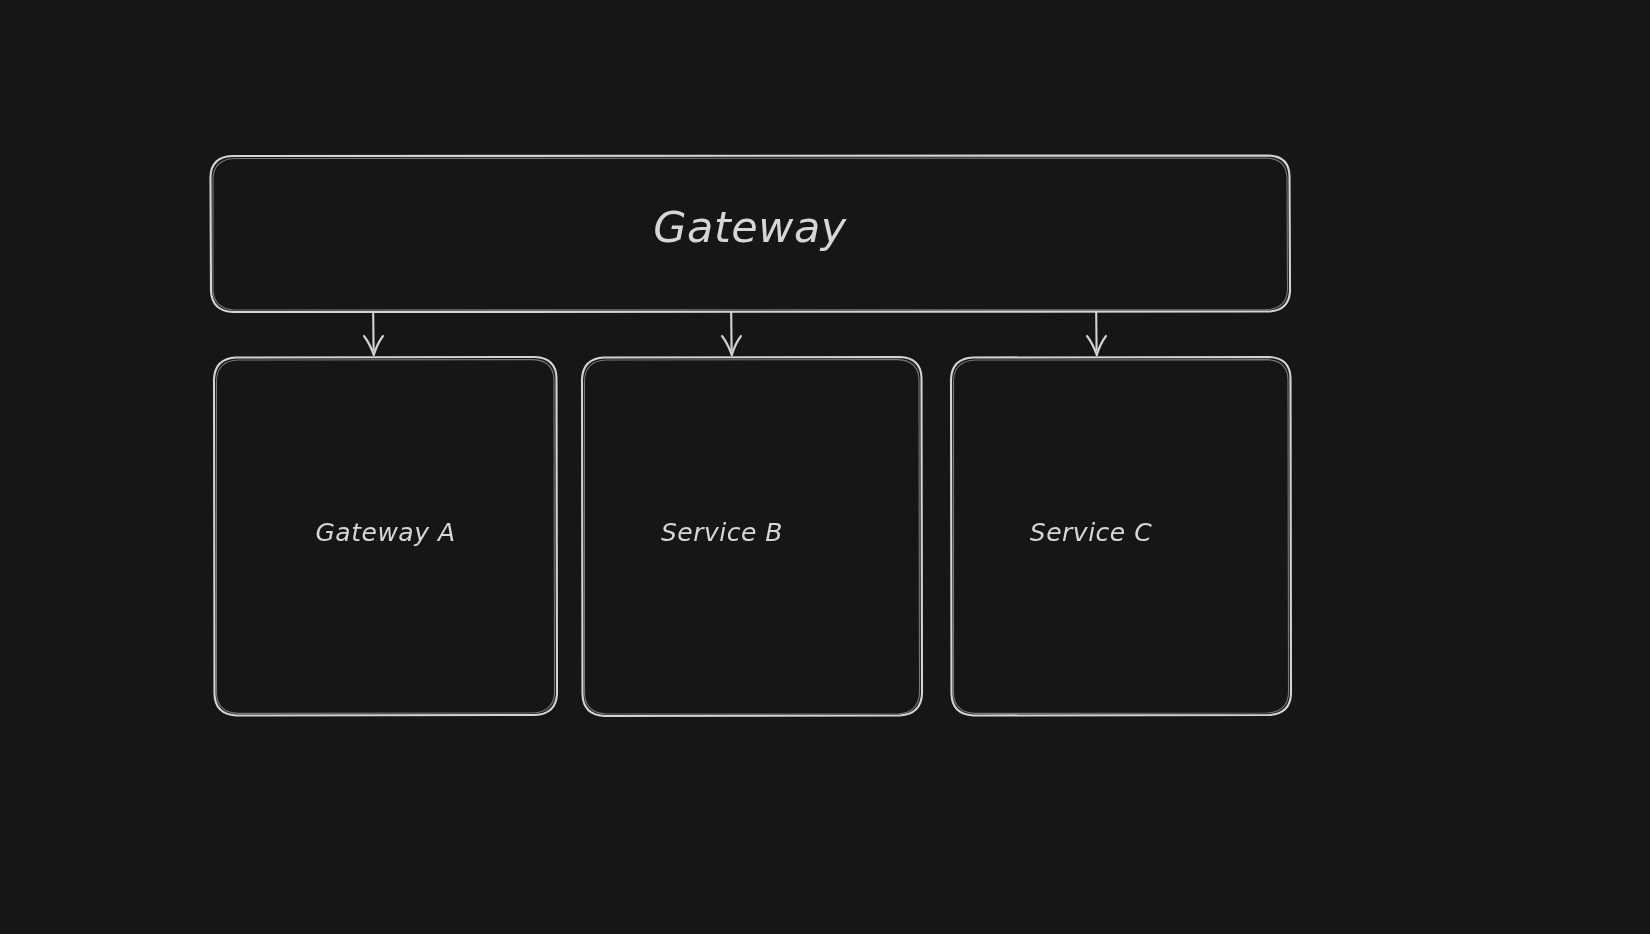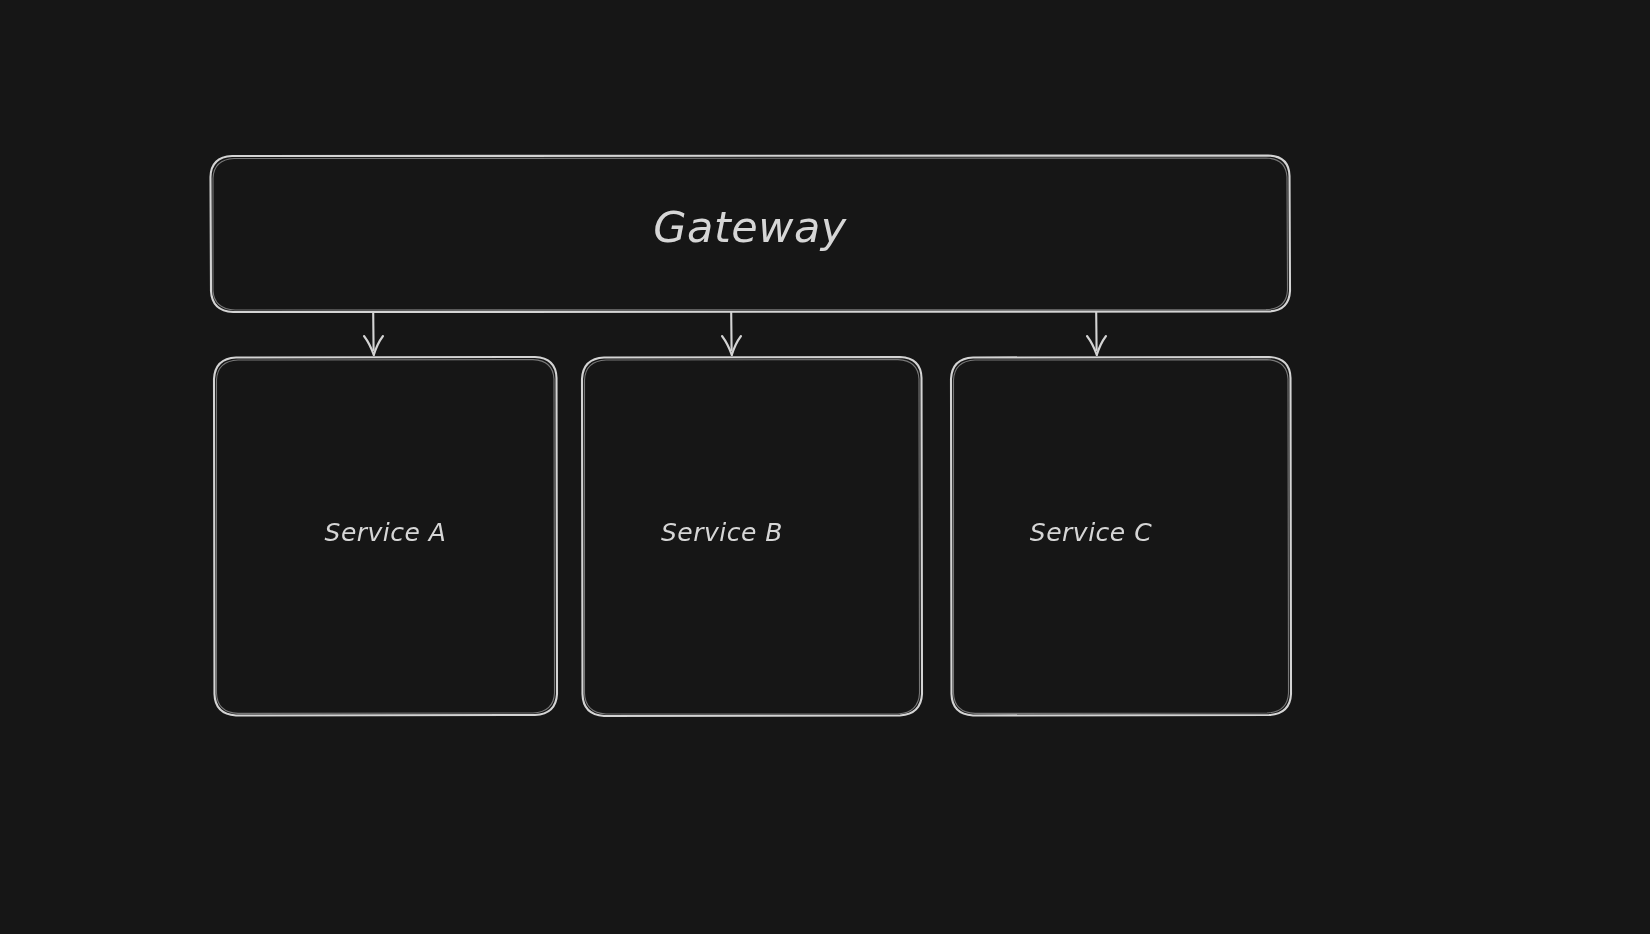--- a/index.html
+++ b/index.html
@@ -91,21 +91,21 @@
 
     <g>
       <path d="M 973,357.5 L 1269,357 Q 1290,358 1290.5,378 L 1291,694 Q 1290,714 1269,715 L 973,715.5 Q 952,714 951.5,694 L 951,379 Q 952,358.5 973,357.5 Z" fill="none" stroke="#d4d4d4" stroke-width="2.1" stroke-linecap="round" stroke-linejoin="round"></path>
       <path d="M 975,360 L 1267,359.6 Q 1287,360.4 1288,379 L 1288.5,693 Q 1287.6,712 1267,713 L 975,713.4 Q 954,712.4 953.5,693 L 953.5,380 Q 954.4,361 975,360" fill="none" stroke="#c9c9c9" stroke-width="1.1" stroke-linecap="round" stroke-linejoin="round" opacity="0.55"></path>
     </g>
 
   </svg>
 
   <div class="node-label gateway-label" style="left:210px; top:206px; width:1080px;">Gateway</div>
 
-  <div class="node-label service-label" style="left:214px; top:520px; width:343px;">Service A</div>
+  <div class="node-label service-label" style="left:214px; top:520px; width:343px;">Gateway A</div>
 
   <div class="node-label service-label" style="left:552px; top:520px; width:340px;">Service B</div>
 
   <div class="node-label service-label" style="left:951px; top:520px; width:280px;">Service C</div>
 
   <div class="hit" style="left:210px; top:155px; width:1080px; height:157px;"></div>
   <div class="hit" style="left:214px; top:357px; width:343px; height:359px;"></div>
   <div class="hit" style="left:582px; top:357px; width:340px; height:359px;"></div>
   <div class="hit" style="left:951px; top:357px; width:340px; height:359px;"></div>
 

